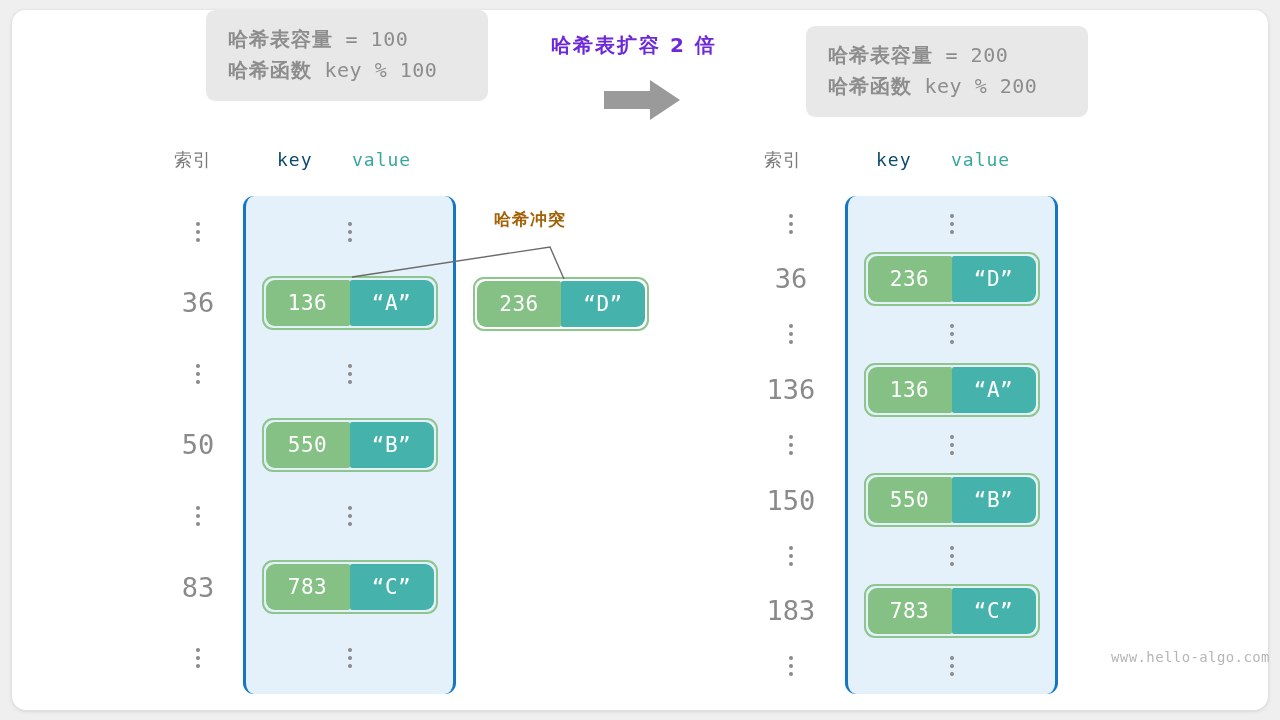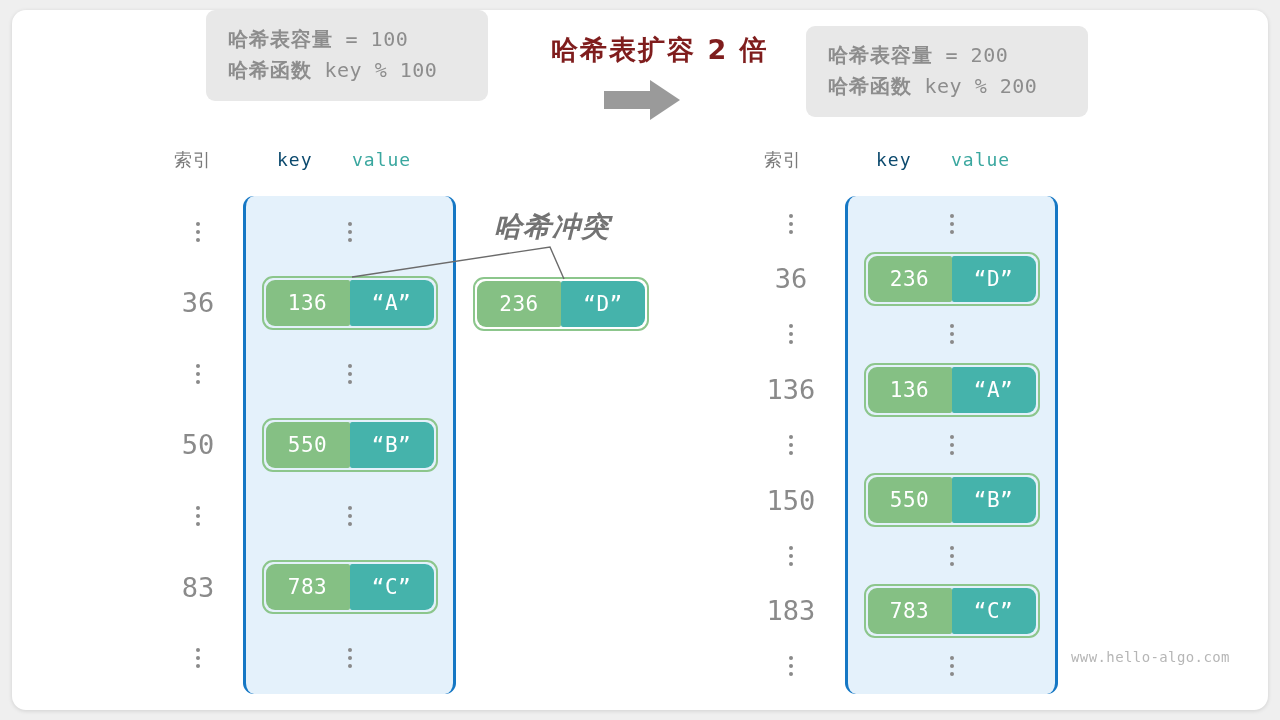--- a/index.html
+++ b/index.html
@@ -46,23 +46,23 @@
   }
   .infoline .cn {
     font-family: "DejaVu Sans", "Liberation Sans", sans-serif;
     font-weight: bold;
     letter-spacing: 1px;
   }
 
   
   .mid-title {
     position: absolute;
-    font-size: 27px;
+    font-size: 20px;
     font-weight: bold;
-    color: #7f1d1d;
+    color: #6d28d9;
     letter-spacing: 2px;
     white-space: nowrap;
   }
   .arrow-wrap {
     position: absolute;
   }
 
   
   .hdr {
     position: absolute;
@@ -165,26 +165,25 @@
   }
 
   
   .pair-float {
     position: absolute;
   }
 
   
   .collide-label {
     position: absolute;
-    font-size: 28px;
+    font-size: 17px;
     font-weight: bold;
-    color: #737373;
+    color: #a16207;
     letter-spacing: 1px;
     white-space: nowrap;
-    font-style: italic;
   }
   .leaders {
     position: absolute;
     left: 0;
     top: 0;
     width: 1280px;
     height: 720px;
     pointer-events: none;
   }
 
@@ -428,14 +427,14 @@
       </div>
       <div class="row" style="height: 11.1111%;">
         <span class="vdots">
           <i></i>
           <i></i>
           <i></i>
         </span>
       </div>
     </div>
 
-  <div class="watermark" style="left:1071px; top:649px;">www.hello-algo.com</div>
+  <div class="watermark" style="left:1111px; top:649px;">www.hello-algo.com</div>
 </div>
 
 </body></html>

